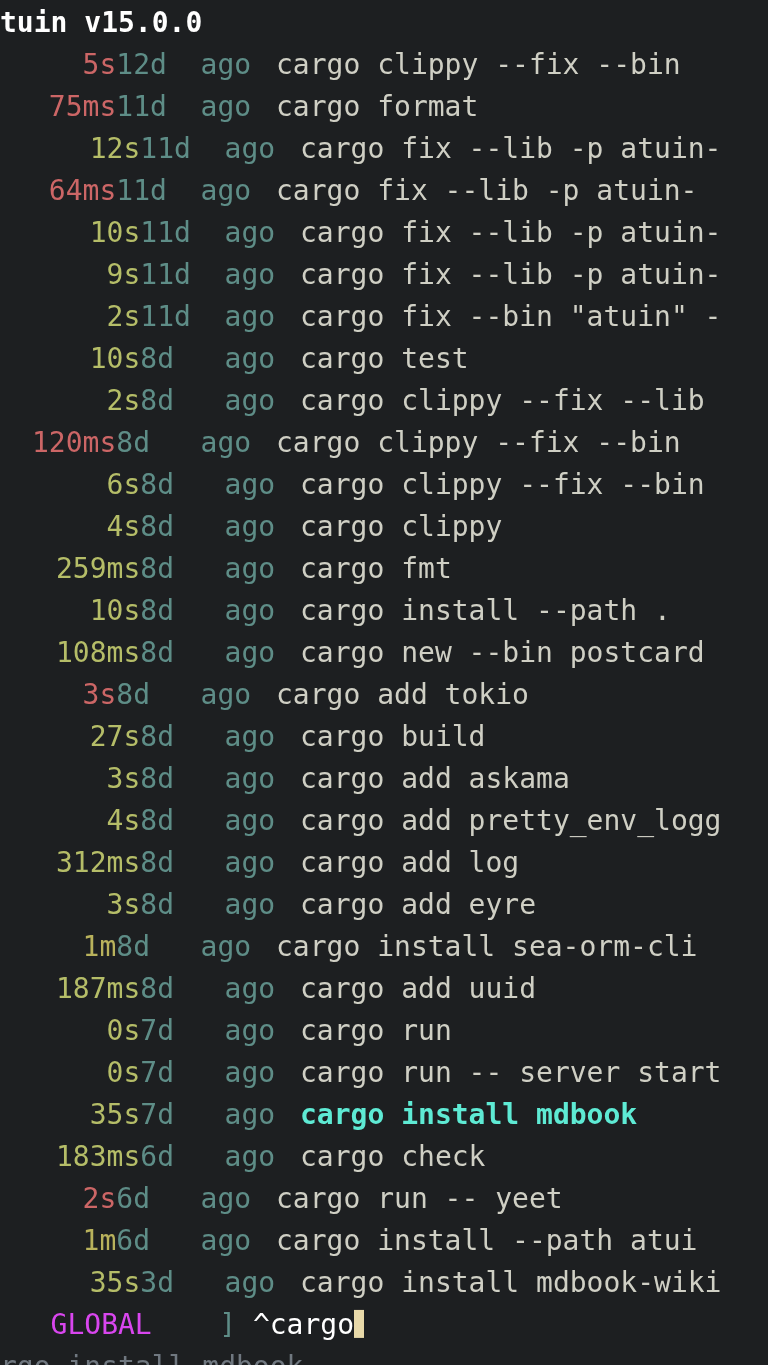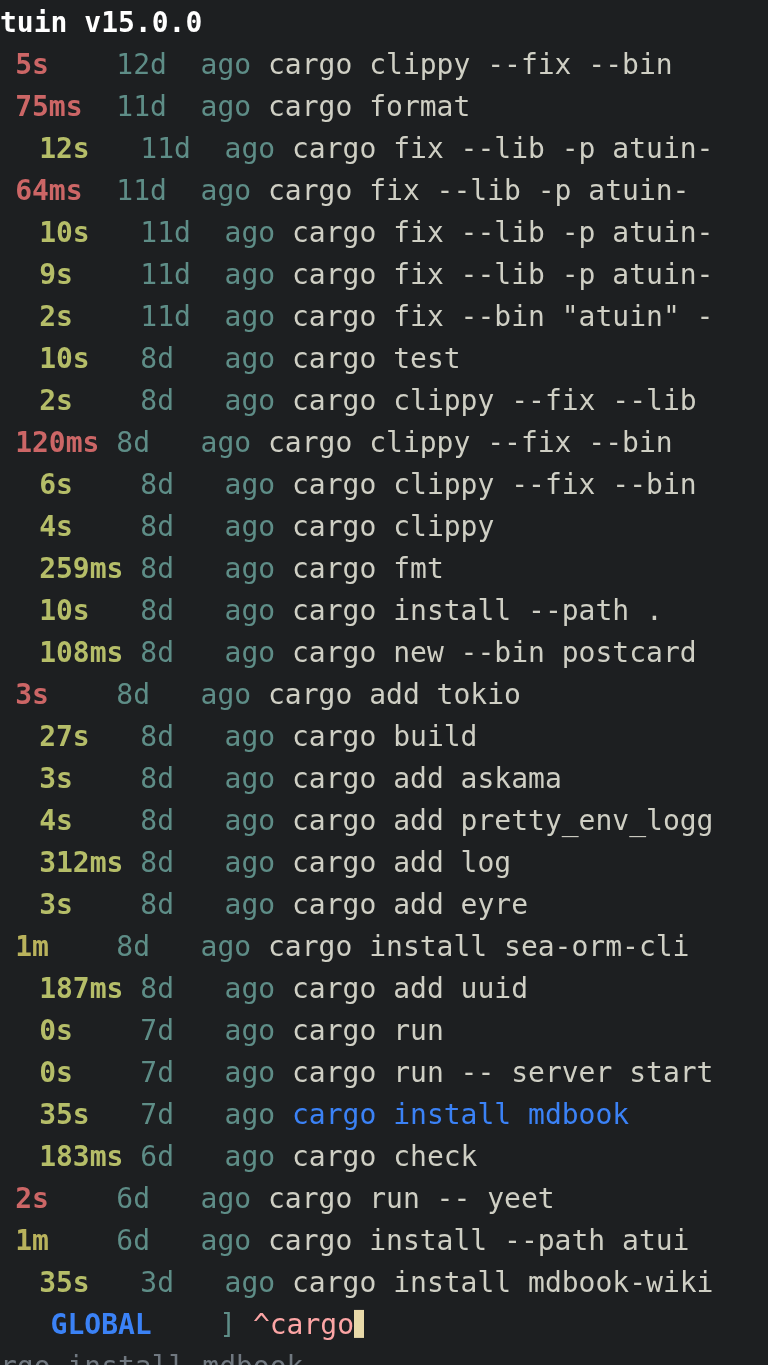--- a/index.html
+++ b/index.html
@@ -13,32 +13,32 @@
     font-size: 28px;
     line-height: 42px;
     overflow: hidden;
   }
   .screen {
     white-space: pre;
     padding-top: 2px;
   }
   .row { display: block; height: 42px; }
   .title { color: #ffffff; font-weight: bold; }
-  .dur   { display: inline-block; width: 6ch; text-align: left; padding-left: 0.9ch; font-weight: bold; }
+  .dur   { display: inline-block; width: 6ch; text-align: right; padding-left: 0.9ch; }
   .age   { display: inline-block; width: 4ch; text-align: left; color: #5e8d87; }
   .ago   { color: #5e8d87; }
-  .cmd   { color: #cfcfc4; }
-  .sel   { color: #3b82f6; font-weight: normal; }
+  .cmd   { color: #cfcfc4; margin-left: 8px; }
+  .sel   { color: #5eead4; font-weight: bold; }
   .c-red    { color: #cc6666; }
   .c-yellow { color: #b5bd68; margin-left: 24px; }
   .c-olive  { color: #b9b25c; }
   .statusbar { }
-  .label  { color: #3b82f6; font-weight: bold; }
+  .label  { color: #d946ef; font-weight: normal; }
   .bracket{ color: #5e8d87; }
-  .query  { color: #fca5a5; }
+  .query  { color: #ffffff; }
   .cursor {
     display: inline-block;
     width: 0.62ch;
     height: 1em;
     background: #e8d9a9;
     transform: translateY(0.14em);
   }
   .preview { color: #707880; }
 </style>
 </head>

